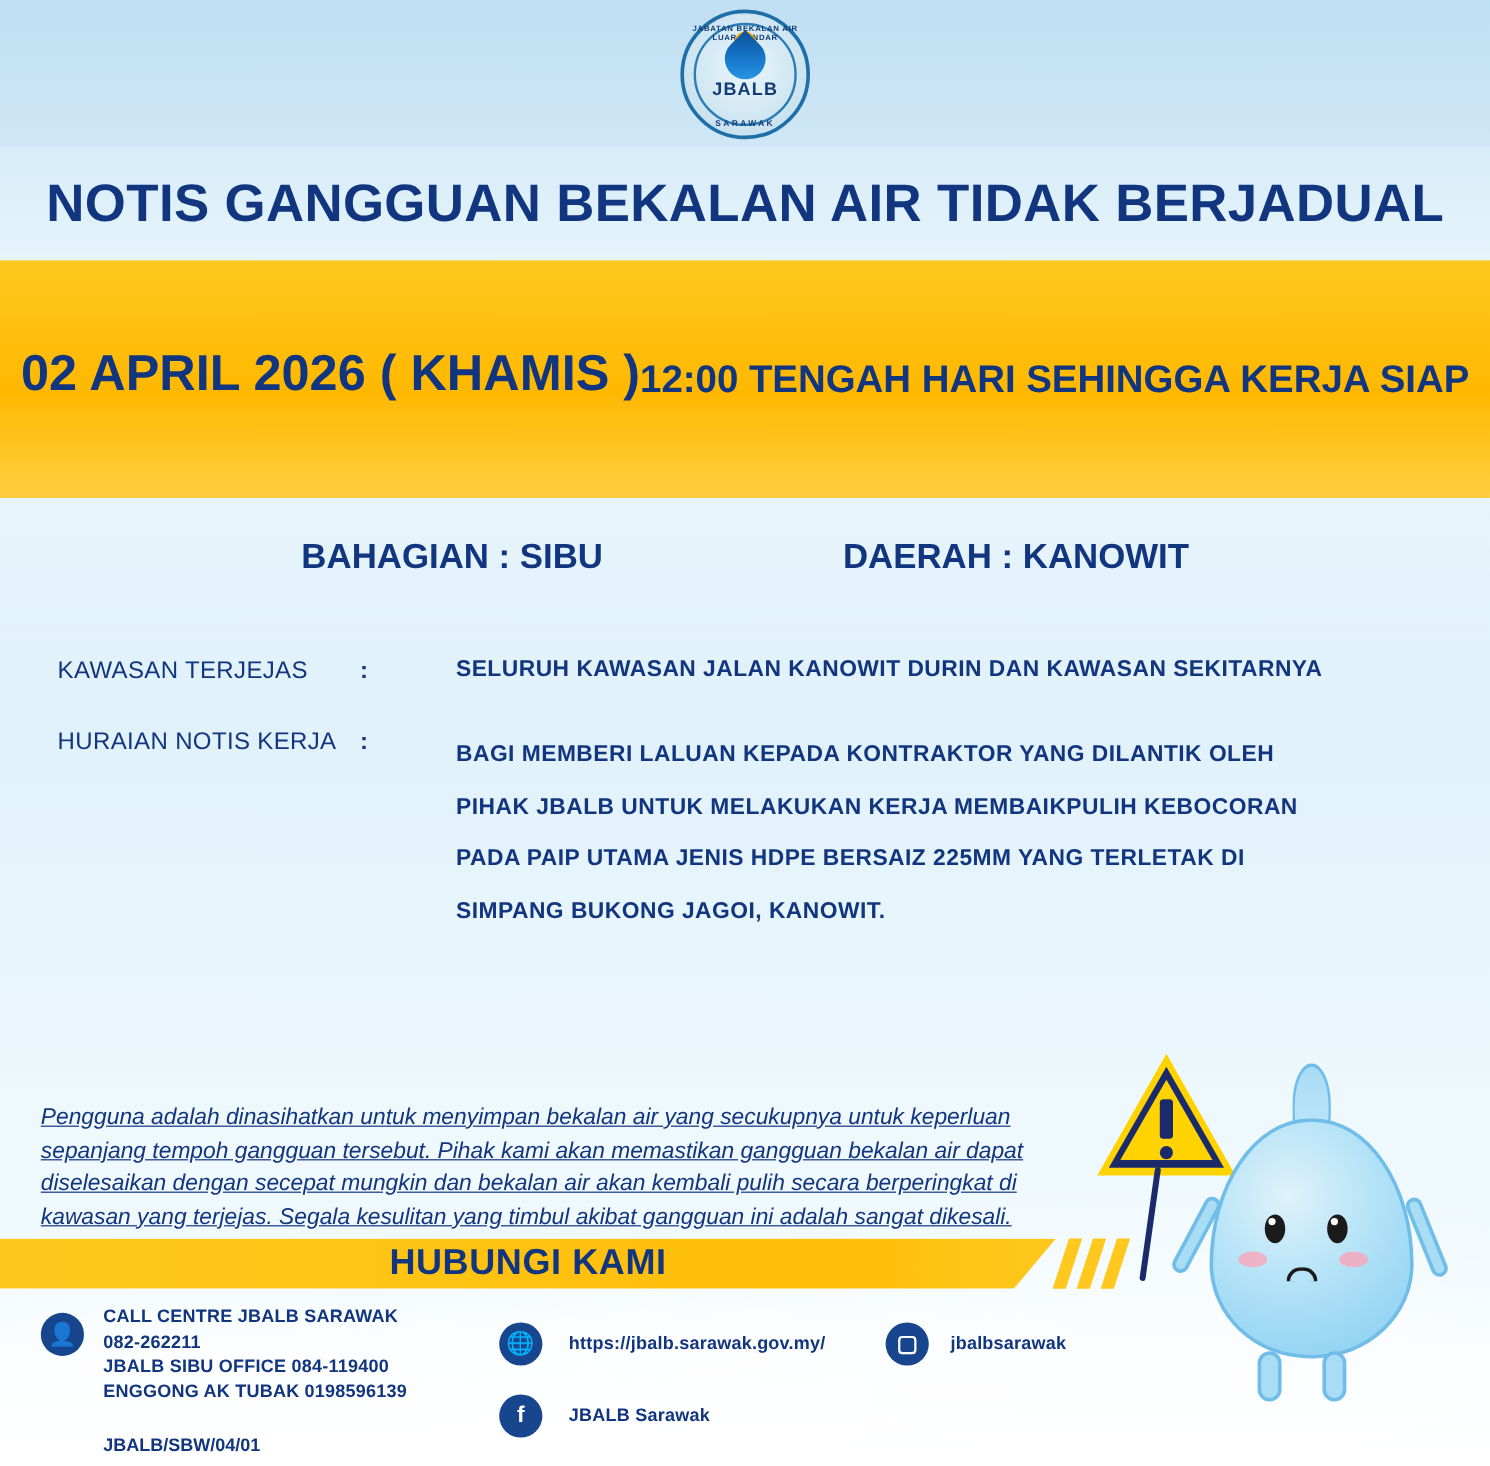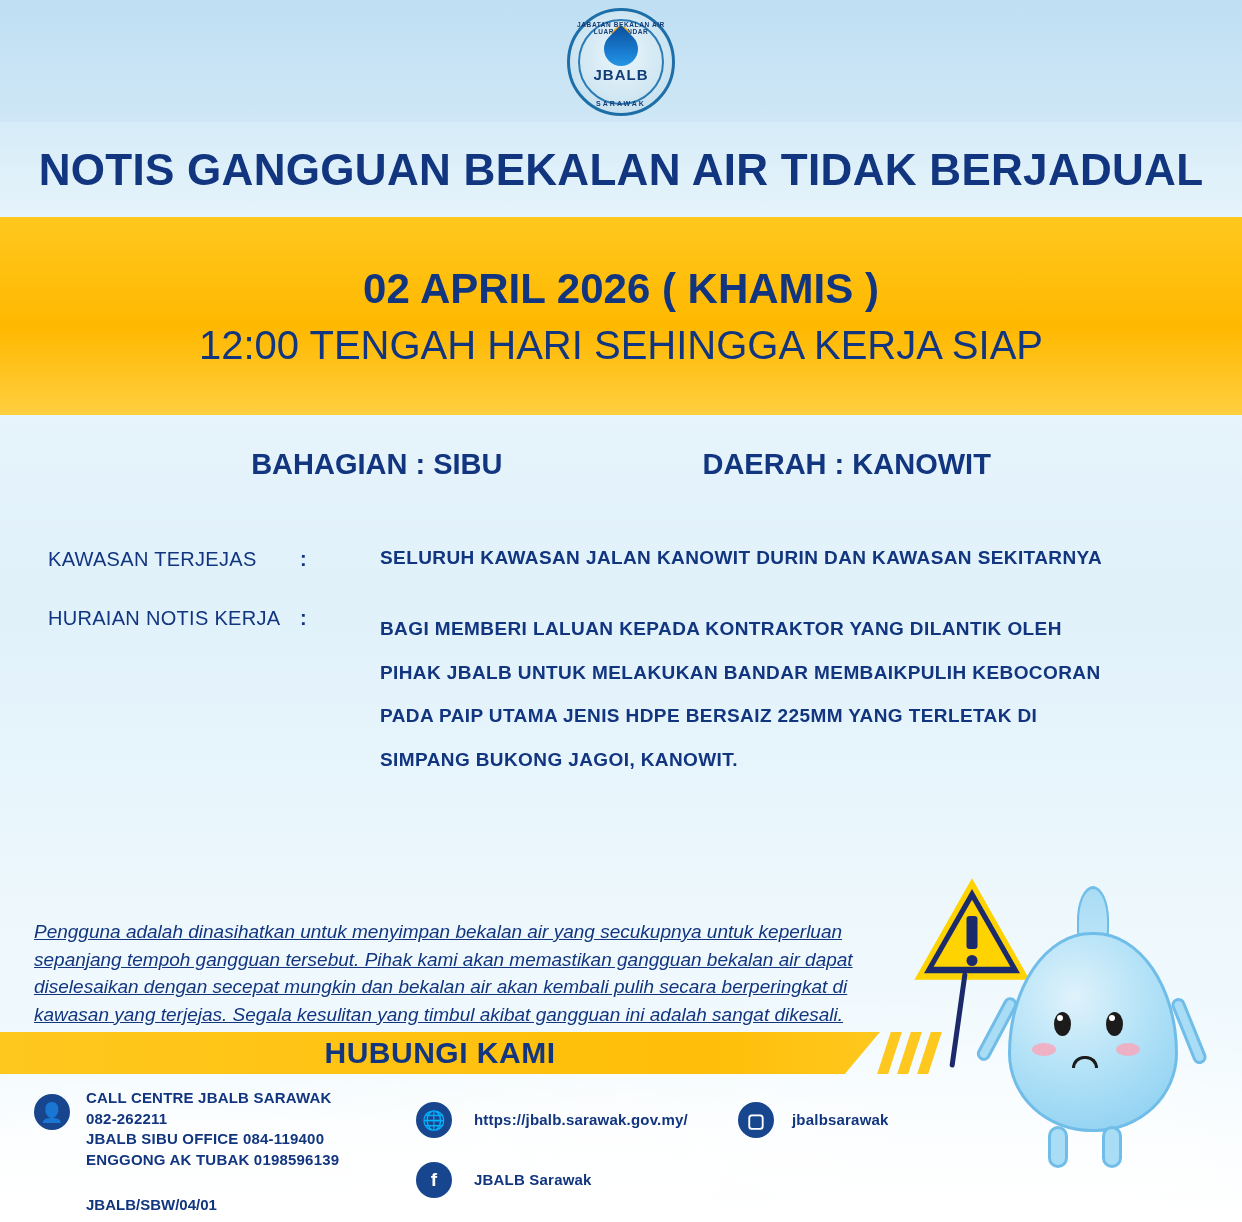--- a/index.html
+++ b/index.html
@@ -73,24 +73,24 @@
   }
   .title {
     font-size: 44px; font-weight: bold; color: #11357f;
     letter-spacing: .3px; white-space: nowrap;
   }
 
   
   .date-band {
     position: absolute; top: 217px; left: 0; width: 1242px; height: 198px;
     background: linear-gradient(180deg,#ffc81e 0%, #ffb800 55%, #ffcf3f 100%);
-    display: flex; flex-direction: column; align-items: center; justify-content: center;
+    display: flex; flex-direction: row; align-items: center; justify-content: center;
   }
   .date-line1 { font-size: 42px; font-weight: bold; color: #11357f; margin-bottom: 10px;}
-  .date-line2 { font-size: 40px; font-weight: normal; color: #11357f; }
+  .date-line2 { font-size: 32px; font-weight: bold; color: #11357f; }
 
   
   .region-row {
     position: absolute; top: 448px; left: 0; width: 1242px;
     display: flex; justify-content: center; gap: 200px;
   }
   .region-item { font-size: 29px; font-weight: bold; color: #11357f; }
 
   
   .details { position: absolute; top: 548px; left: 0; width: 1242px; }
@@ -282,21 +282,21 @@
       <div class="detail-label">KAWASAN TERJEJAS</div>
       <div class="detail-colon">:</div>
       <div class="detail-value">SELURUH KAWASAN JALAN KANOWIT DURIN DAN KAWASAN SEKITARNYA</div>
     </div>
 
     <div class="detail-row">
       <div class="detail-label">HURAIAN NOTIS KERJA</div>
       <div class="detail-colon">:</div>
       <div class="detail-value justified">
         <span>BAGI MEMBERI LALUAN KEPADA KONTRAKTOR YANG DILANTIK OLEH</span>
-        <span>PIHAK JBALB UNTUK MELAKUKAN BANDAR MEMBAIKPULIH KEBOCORAN</span>
+        <span>PIHAK JBALB UNTUK MELAKUKAN KERJA MEMBAIKPULIH KEBOCORAN</span>
         <span>PADA PAIP UTAMA JENIS HDPE BERSAIZ 225MM YANG TERLETAK DI</span>
         <span>SIMPANG BUKONG JAGOI, KANOWIT.</span>
       </div>
     </div>
   </div>
 
   <div class="splash"></div>
 
   <div class="advisory">Pengguna adalah dinasihatkan untuk menyimpan bekalan air yang secukupnya untuk keperluan sepanjang tempoh gangguan tersebut. Pihak kami akan memastikan gangguan bekalan air dapat diselesaikan dengan secepat mungkin dan bekalan air akan kembali pulih secara berperingkat di kawasan yang terjejas. Segala kesulitan yang timbul akibat gangguan ini adalah sangat dikesali.</div>
 

